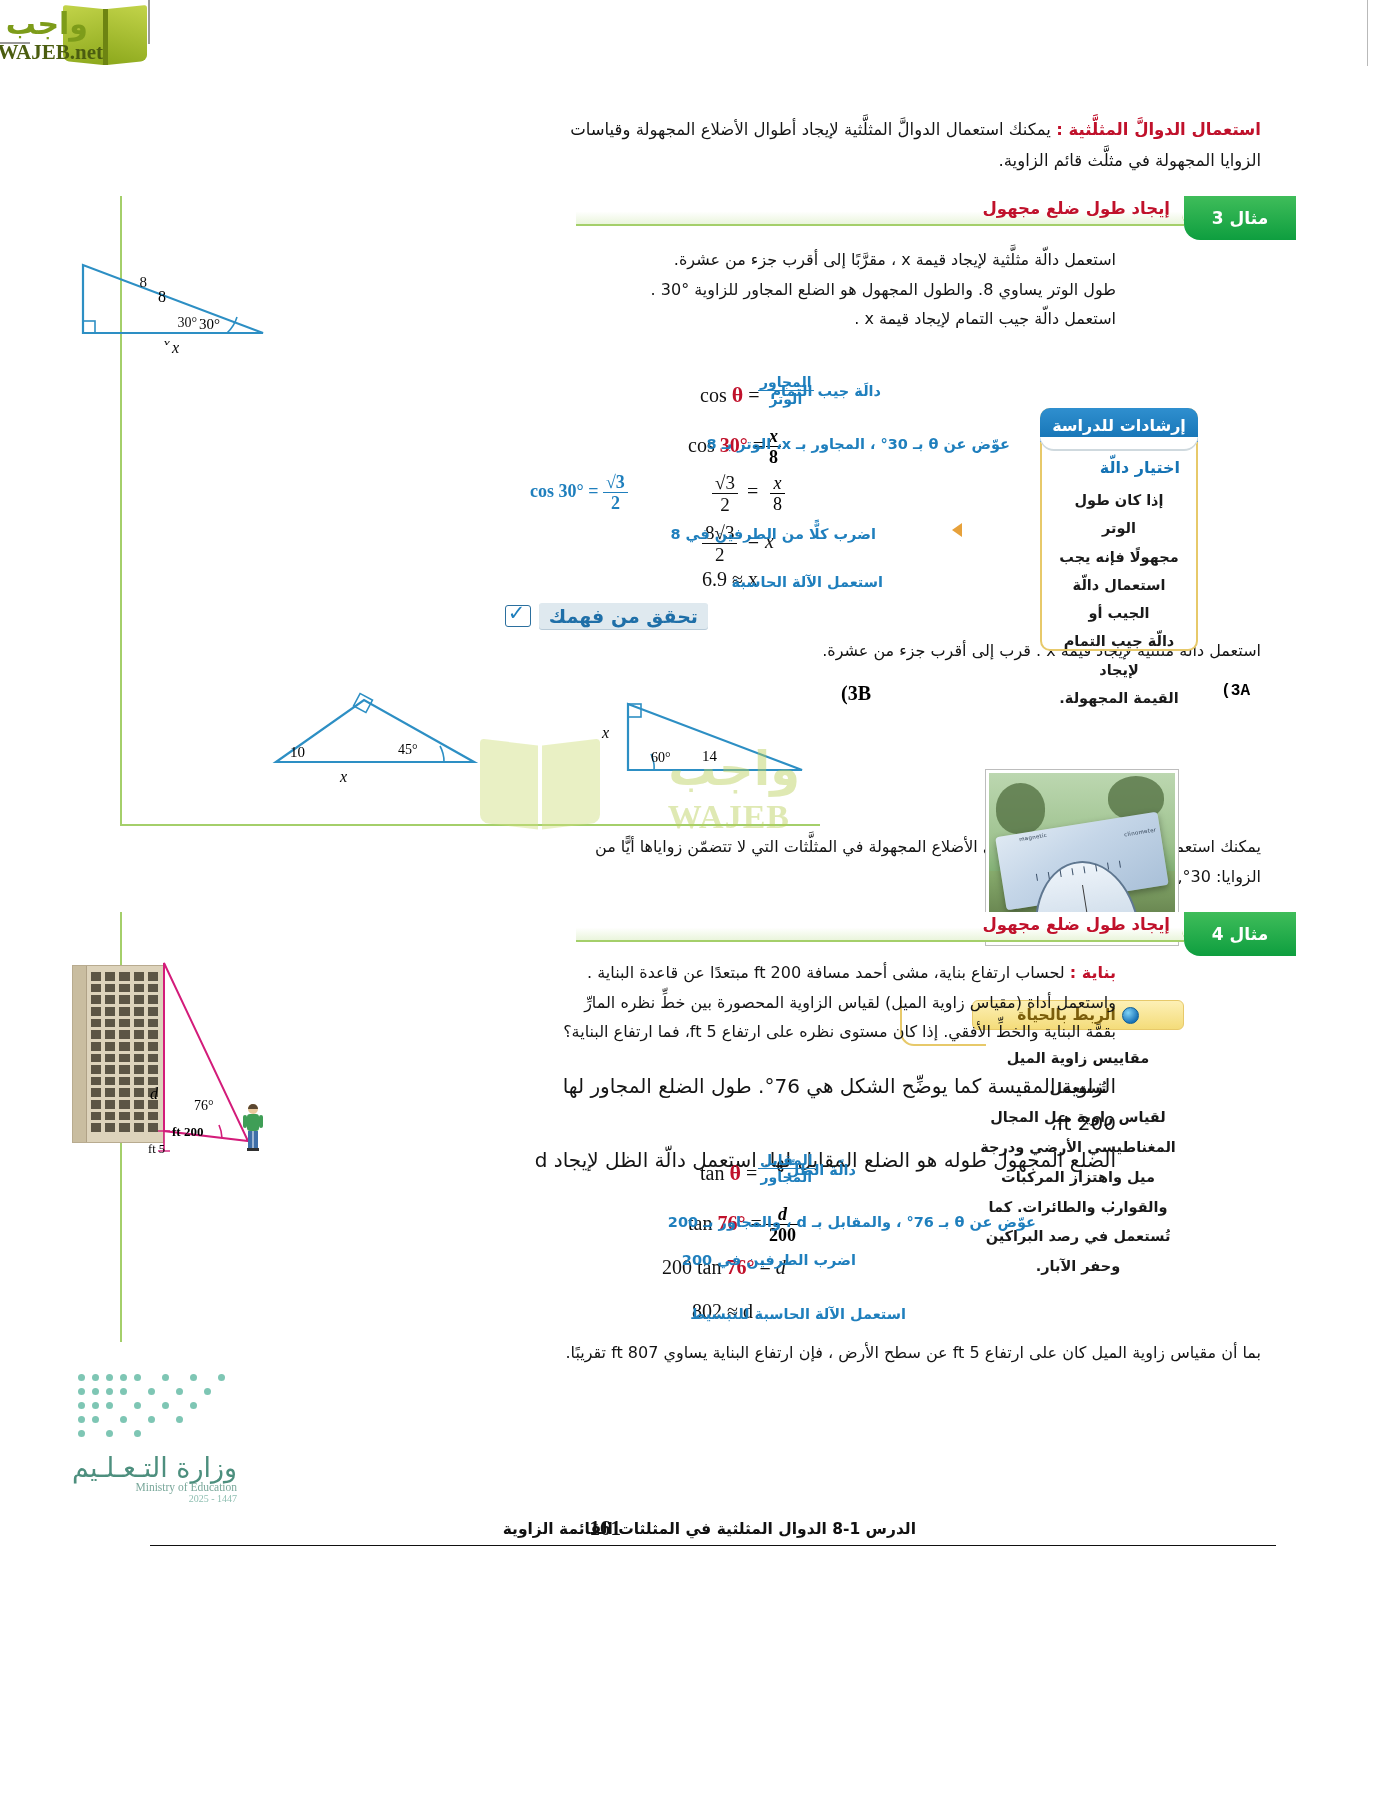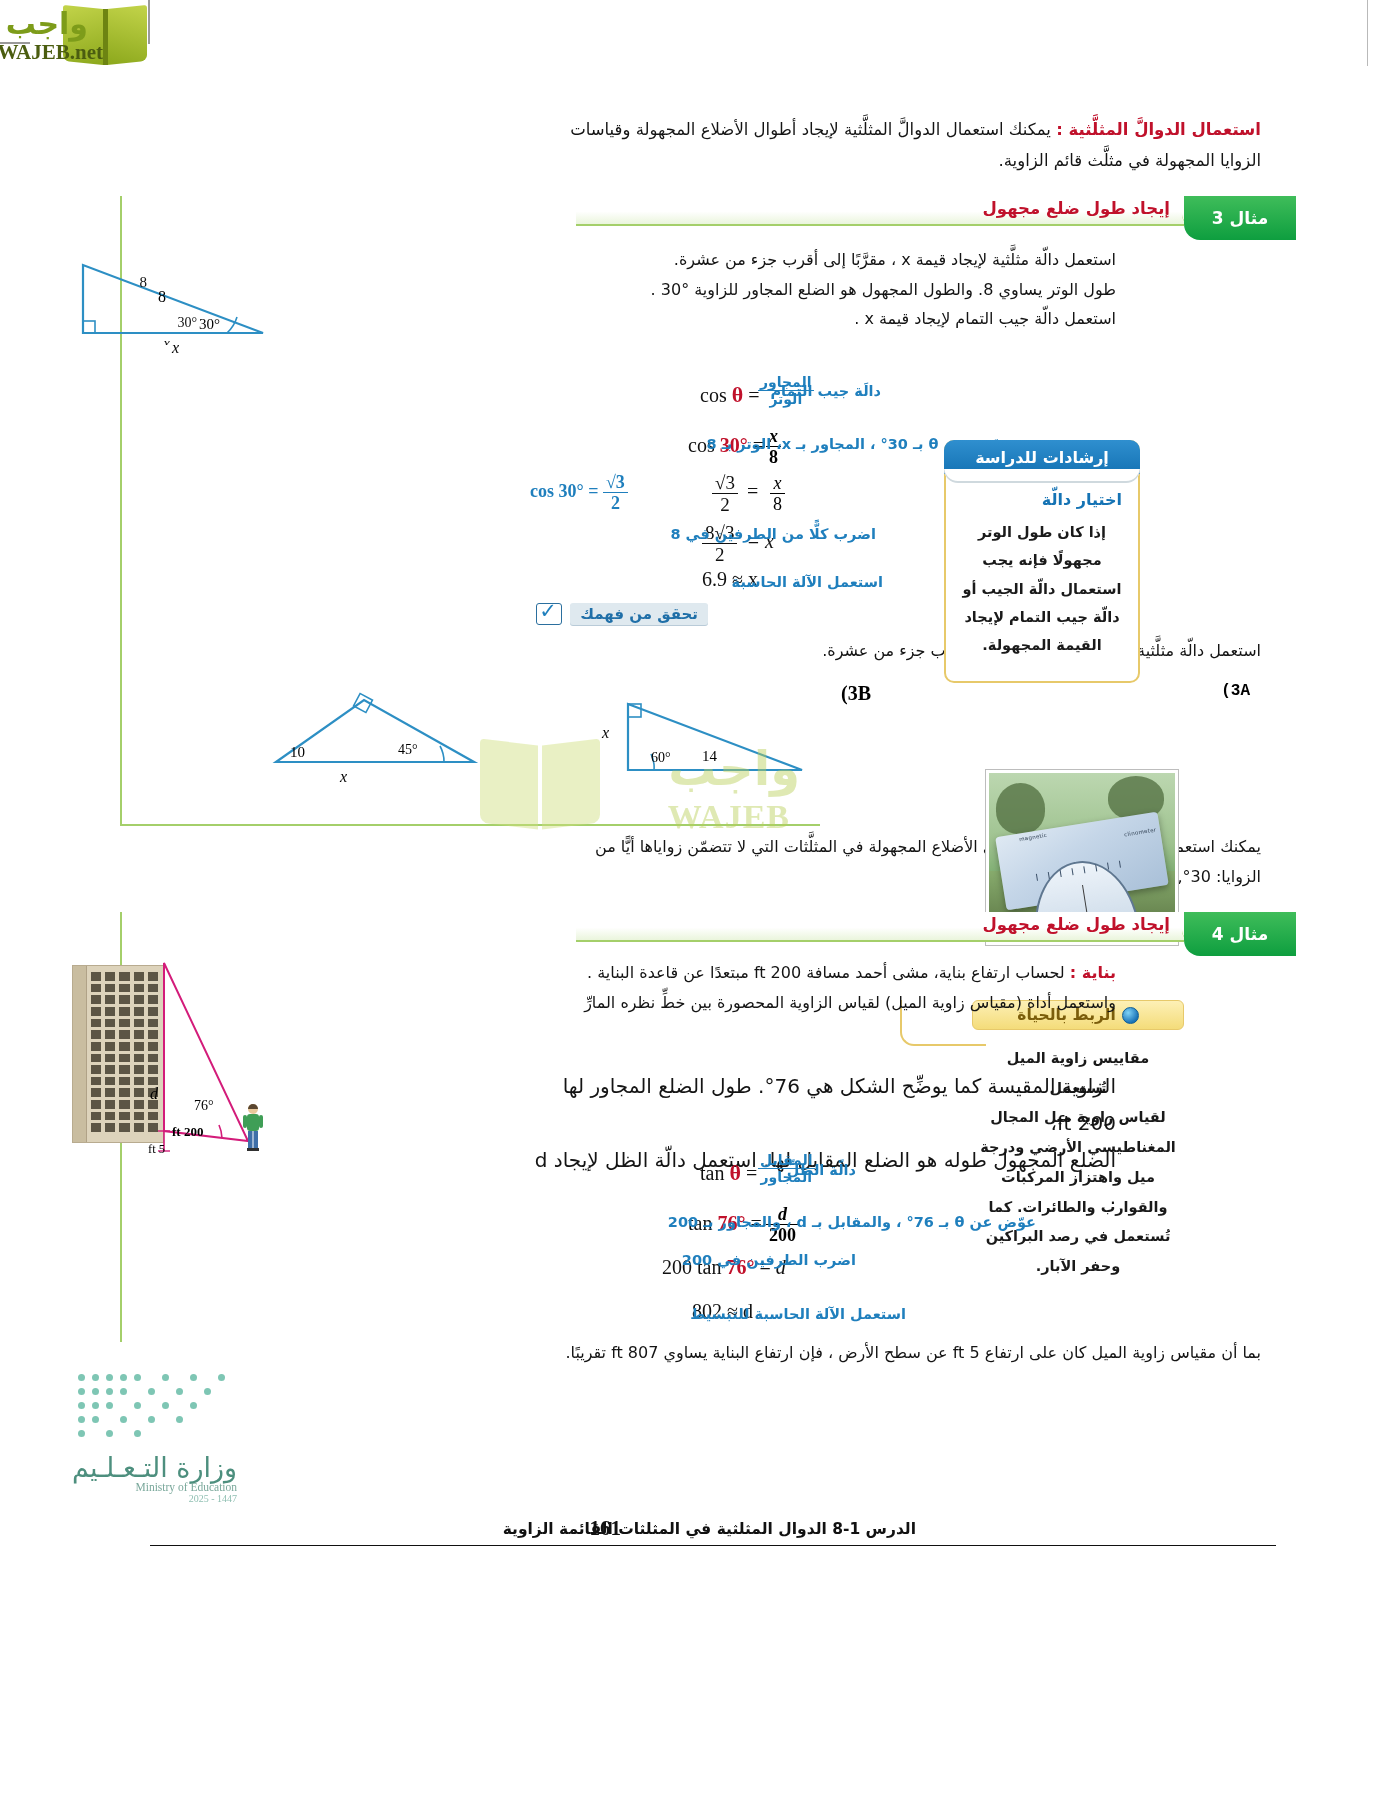--- a/index.html
+++ b/index.html
@@ -81,21 +81,21 @@
     position:absolute; color:#1f7fbd; font-weight:bold; font-size:14.5px;
     direction:rtl; text-align:right; font-family:"DejaVu Sans",sans-serif; white-space:nowrap;
   }
   .arabfrac { display:inline-block; text-align:center; line-height:1.15; font-family:"DejaVu Sans",sans-serif; font-size:14px; color:#1f7fbd; font-weight:bold; direction:rtl; vertical-align:middle;}
   .arabfrac .num { display:block; border-bottom:1.4px solid #1f7fbd; padding:0 2px; }
   .arabfrac .den { display:block; padding:0 2px; }
 
   
   .check-head { position:absolute; direction:rtl; display:flex; align-items:center; gap:8px; }
   .check-head .lbl {
-    background:#dfe9ef; color:#1f6fa8; font-weight:bold; font-size:15px;
+    background:#dfe9ef; color:#1f6fa8; font-weight:bold; font-size:19px;
     padding:2px 10px; border-radius:3px; box-shadow:0 1px 0 #b9cbd8;
   }
   .check-head .box {
     width:26px;height:22px;border:1.6px solid #2b6f9e;border-radius:3px;
     position:relative; background:#fff;
   }
   .check-head .box::after{
     content:"✓"; position:absolute; left:2px; top:-5px; font-size:21px; color:#1f7fbd; font-weight:bold;
   }
 
@@ -357,21 +357,21 @@
     <div class="ar">واجب</div>
     <div class="en">WAJEB</div>
   </div>
 
   <div class="lead ar-text" style="right:135px; top:832px; width:830px; font-size:16px;">
     <span>يمكنك استعمال الآلة الحاسبة لإيجاد أطوال الأضلاع المجهولة في المثلَّثات التي لا تتضمّن زواياها أيًّا من</span><br>
     <span>الزوايا: 30°, 45°, 60° .</span>
   </div>
 
   <div class="caret" style="left:952px; top:523px;"></div>
-  <div class="side-box" style="left:944px; top:408px; width:196px; height:243px;margin-top:32px;">
+  <div class="side-box" style="left:1040px; top:408px; width:158px; height:243px;">
     <div class="hdr">إرشادات للدراسة</div>
     <div class="sub">اختيار دالّة</div>
     <div class="body">
       <div>إذا كان طول الوتر</div>
       <div>مجهولًا فإنه يجب</div>
       <div>استعمال دالّة الجيب أو</div>
       <div>دالّة جيب التمام لإيجاد</div>
       <div>القيمة المجهولة.</div>
     </div>
   </div>
@@ -419,20 +419,21 @@
     <div class="bar"></div>
     <div class="tab">مثال 4</div>
     <div class="subtitle">إيجاد طول ضلع مجهول</div>
   </div>
   <div class="ex-rule" style="left:120px; top:912px; height:430px;"></div>
 
   <div class="lead ar-text" style="right:280px; top:958px; width:590px; font-size:16px;">
     <b class="redlabel">بناية :</b>
     <span>لحساب ارتفاع بناية، مشى أحمد مسافة 200 ft مبتعدًا عن قاعدة البناية .</span><br>
     <span>واستعمل أداة (مقياس زاوية الميل) لقياس الزاوية المحصورة بين خطِّ نظره المارِّ</span><br>
+    <span>بقمَّة البناية والخطِّ الأفقي. إذا كان مستوى نظره على ارتفاع 5 ft، فما ارتفاع البناية؟</span>
   </div>
   <div class="lead ar-text" style="right:280px; top:1068px; width:590px; font-size:20px;">
     <span>الزاوية المقيسة كما يوضِّح الشكل هي 76°. طول الضلع المجاور لها 200 ft،</span><br>
     <span>الضلع المجهول طوله هو الضلع المقابل لها. استعمل دالّة الظل لإيجاد d .</span>
   </div>
 
   <div class="bldg-wrap" style="left:72px; top:955px; width:200px; height:200px;">
     <div class="bldg" style="left:0; top:10px; width:92px; height:178px;">
       <div class="side"></div>
       <div class="win-grid" style="left:18px; grid-template-columns:repeat(5,1fr); grid-template-rows:repeat(14,1fr);">

